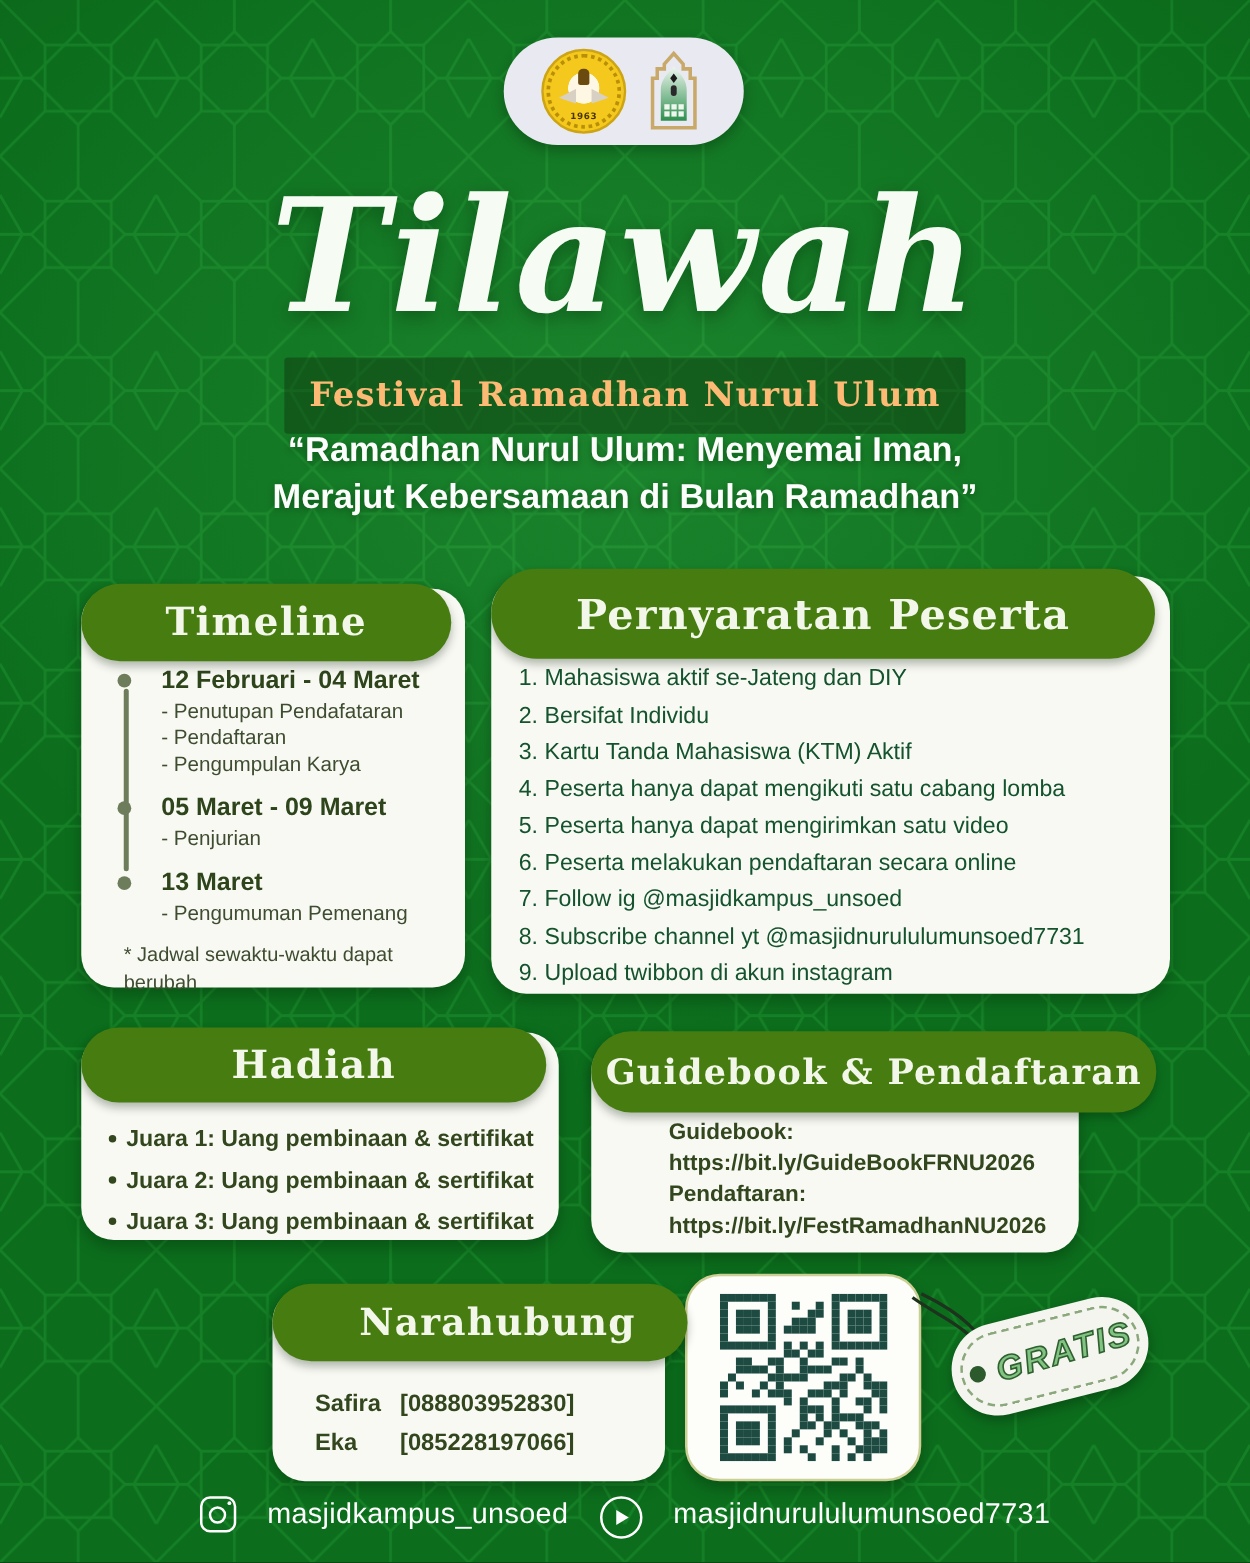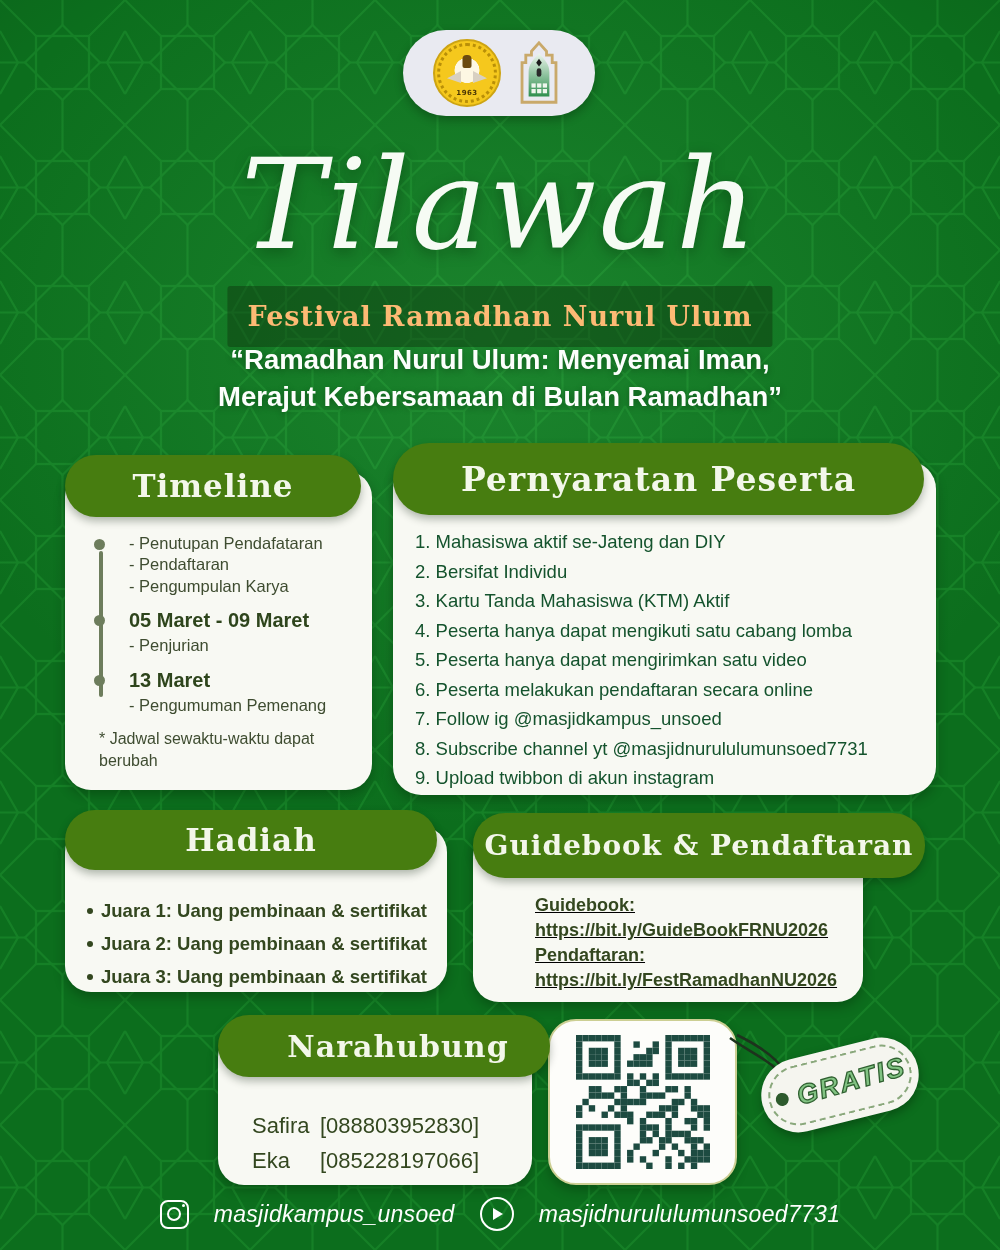--- a/index.html
+++ b/index.html
@@ -26,34 +26,34 @@
   .unsoed .crest{position:absolute;left:50%;top:14px;transform:translateX(-50%);
     width:9px;height:13px;border-radius:4px 4px 2px 2px;background:#6b4a10;}
   .unsoed .wing-l,.unsoed .wing-r{position:absolute;top:30px;width:14px;height:12px;background:#d8d0c2;}
   .unsoed .wing-l{left:12px;clip-path:polygon(100% 0,100% 100%,0 60%);}
   .unsoed .wing-r{right:12px;clip-path:polygon(0 0,0 100%,100% 60%);}
   .unsoed .yr{position:absolute;left:50%;bottom:8px;transform:translateX(-50%);
     font:bold 7px "DejaVu Sans",sans-serif;color:#4a3605;letter-spacing:.5px;margin-top:21px;}
 
   
   #title{position:absolute;left:0;right:0;top:136px;text-align:center;
-    font-family:"DejaVu Serif",serif;font-style:italic;font-weight:normal;
+    font-family:"DejaVu Serif",serif;font-style:italic;font-weight:bold;
     font-size:126px;line-height:1.1;color:#f6fbf4;letter-spacing:2px;
     text-shadow:0 4px 14px rgba(0,30,0,.35);}
   #subtitle{position:absolute;left:50%;top:286px;transform:translateX(-50%);
     background:rgba(14,52,14,.45);padding:15px 20px;border-radius:3px;
     font-family:"DejaVu Serif",serif;font-weight:bold;font-size:27px;
     color:#fdba74;letter-spacing:1px;white-space:nowrap;}
   #tagline{position:absolute;left:0;right:0;top:342px;text-align:center;
     font-weight:bold;font-size:27.5px;line-height:1.33;color:#fcfefc;
     text-shadow:0 2px 6px rgba(0,25,0,.35);}
 
   
   .card{position:absolute;}
-  .card-header{position:absolute;top:0;left:0;z-index:2;background:#477d10;
+  .card-header{position:absolute;top:12px;left:0;z-index:2;background:#477d10;
     display:flex;align-items:center;justify-content:center;
     font-family:"DejaVu Serif",serif;font-weight:bold;color:#f3f7ea;
     letter-spacing:1px;box-shadow:0 4px 8px rgba(0,22,0,.3);}
   .card-body{position:absolute;left:0;background:#f8f9f3;
     box-shadow:0 5px 12px rgba(0,22,0,.3);box-sizing:border-box;}
 
   #timeline-card{left:65px;top:455px;width:307px;height:335px;}
   #timeline-card .card-header{width:296px;height:62px;border-radius:31px;font-size:31px;}
   #timeline-card .card-body{top:16px;width:307px;height:319px;border-radius:26px;
     padding:62px 8px 0 28px;}
@@ -74,28 +74,28 @@
   #prizes-card{left:65px;top:810px;width:382px;height:182px;}
   #prizes-card .card-header{width:372px;height:60px;border-radius:30px;font-size:31px;}
   #prizes-card .card-body{top:16px;width:382px;height:166px;border-radius:26px;
     padding:74px 6px 0 22px;}
   .prize-item{display:flex;font-weight:bold;font-size:18.5px;color:#33471f;margin-bottom:11px;white-space:nowrap;}
   .prize-bullet{width:6px;height:6px;border-radius:50%;background:#33471f;margin:8px 8px 0 0;flex:none;}
 
   #guidebook-card{left:473px;top:813px;width:464px;height:189px;}
   #guidebook-card .card-header{width:452px;height:65px;border-radius:32px;font-size:28px;}
   #guidebook-card .card-body{top:18px;width:390px;height:171px;border-radius:26px;
-    padding:62px 8px 0 62px;text-decoration:underline;}
+    padding:62px 8px 0 62px;}
   .gb-line{font-weight:bold;font-size:18px;color:#33471f;line-height:25px;white-space:nowrap;}
 
   #contacts-card{left:218px;top:1015px;width:314px;height:170px;}
   #contacts-card .card-header{width:304px;height:62px;border-radius:31px;font-size:30px;padding-left:28px;}
   #contacts-card .card-body{top:16px;width:314px;height:154px;border-radius:26px;
     padding:82px 0 0 34px;}
-  .person{display:flex;font-weight:normal;font-size:22px;color:#33471f;margin-bottom:9px;}
+  .person{display:flex;font-weight:bold;font-size:19px;color:#33471f;margin-bottom:9px;}
   .person .name{width:68px;flex:none;}
 
   
   #qr-box{position:absolute;left:548px;top:1019px;width:189px;height:166px;border-radius:28px;
     background:#fdfdfa;border:2px solid #cccf93;box-sizing:border-box;
     display:flex;align-items:center;justify-content:center;
     box-shadow:0 5px 12px rgba(0,22,0,.3);}
 
   
   #gratis-wrap{position:absolute;left:756px;top:1034px;width:172px;height:112px;}
@@ -103,22 +103,22 @@
     border-radius:40px;transform:rotate(-14deg);box-shadow:0 4px 10px rgba(0,22,0,.35);}
   .tag-dash{position:absolute;inset:7px;border:2px dashed #8aa87c;border-radius:34px;}
   .tag-hole{position:absolute;left:14px;top:50%;transform:translateY(-50%);
     width:13px;height:13px;border-radius:50%;background:#2d5a2d;}
   .tag-text{position:absolute;left:36px;top:50%;transform:translateY(-52%) rotate(-2deg);
     font-style:italic;font-weight:900;font-size:27px;letter-spacing:2px;
     color:#82c383;-webkit-text-stroke:1.3px #2f6030;white-space:nowrap;}
   #string-svg{position:absolute;left:700px;top:1026px;pointer-events:none;}
 
   
-  #footer{position:absolute;left:0;right:0;top:1197px;display:flex;align-items:center;
-    justify-content:center;gap:25px;color:#fdfefd;font-style:italic;}
+  #footer{position:absolute;left:0;right:0;top:1197px;display:flex;
+    justify-content:center;gap:25px;color:#fdfefd;}
   .handle{font-size:23px;letter-spacing:.3px;}
   .ig-icon{width:25px;height:25px;border:2.5px solid #fff;border-radius:8px;position:relative;flex:none;}
   .ig-icon::before{content:"";position:absolute;left:50%;top:50%;transform:translate(-50%,-50%);
     width:10px;height:10px;border:2.5px solid #fff;border-radius:50%;}
   .ig-icon::after{content:"";position:absolute;right:2px;top:2px;width:3px;height:3px;border-radius:50%;background:#fff;}
   .yt-icon{width:30px;height:30px;border:2px solid #fff;border-radius:50%;position:relative;flex:none;}
   .yt-icon::before{content:"";position:absolute;left:11px;top:9px;
     border-left:10px solid #fff;border-top:6px solid transparent;border-bottom:6px solid transparent;}
 </style>
 </head>
@@ -178,20 +178,21 @@
     <div>Merajut Kebersamaan di Bulan Ramadhan”</div>
   </div>
 
   <div class="card" id="timeline-card">
     <div class="card-body">
       <div class="tl-rail"></div>
       <div class="tl-entries">
 
           <div class="tl-entry">
             <span class="tl-dot"></span>
+            <div class="tl-period">12 Februari - 04 Maret</div>
             <div>
               <div class="tl-sub">- Penutupan Pendafataran</div>
               <div class="tl-sub">- Pendaftaran</div>
               <div class="tl-sub">- Pengumpulan Karya</div>
             </div>
           </div>
 
           <div class="tl-entry">
             <span class="tl-dot"></span>
             <div class="tl-period">05 Maret - 09 Maret</div>

